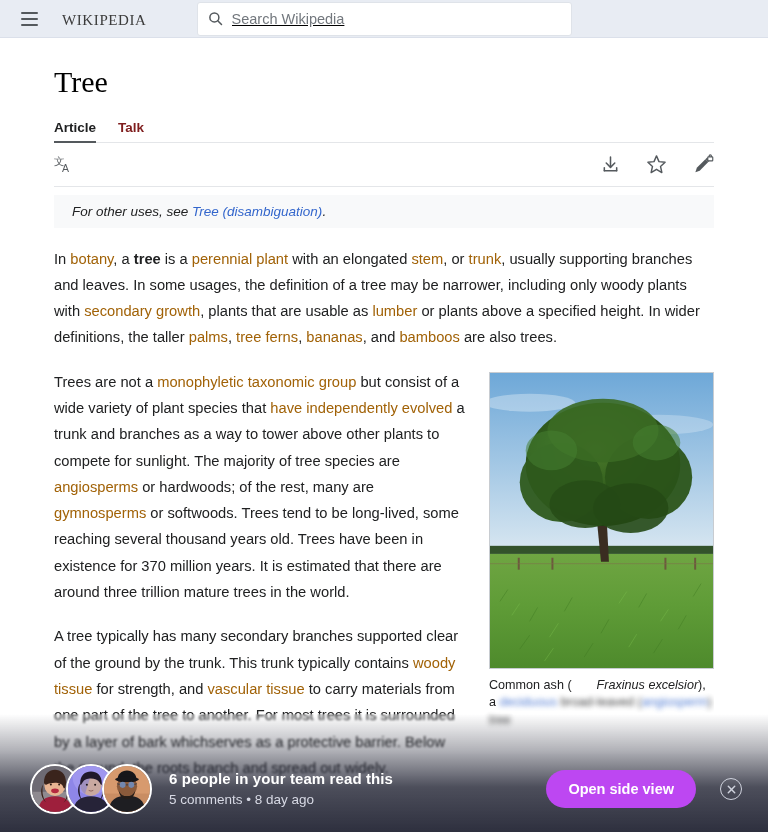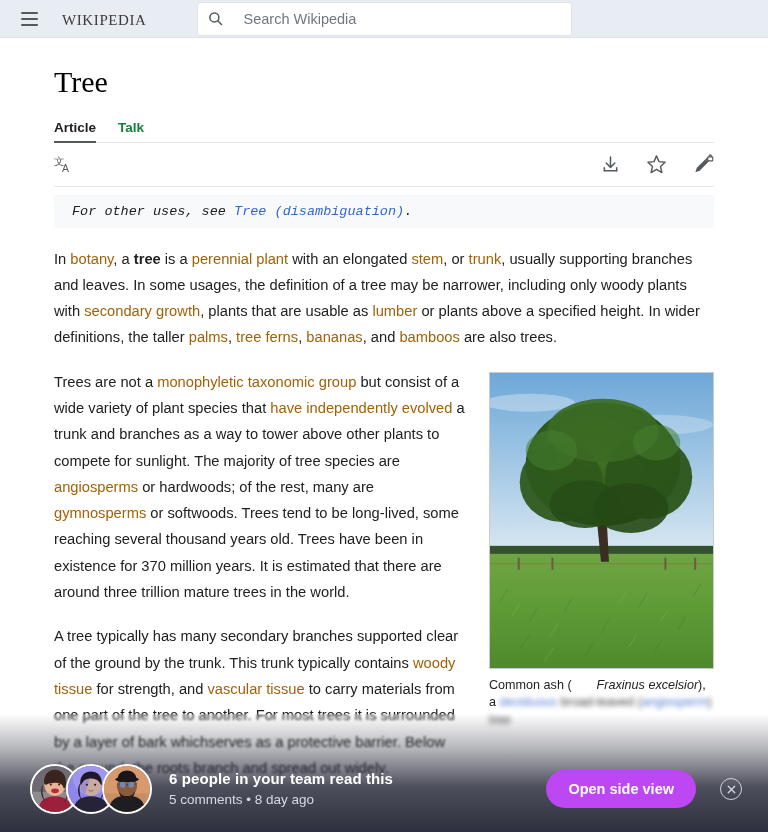--- a/index.html
+++ b/index.html
@@ -61,22 +61,23 @@
   .search-wrap {
     margin-left: 38px;
     width: 375px;
     height: 34px;
     background: #ffffff;
     border: 1px solid #dfe3e9;
     border-radius: 3px;
     display: flex;
     align-items: center;
     padding: 0 10px;
-    gap: 21px;
+    gap: 9px;
     cursor: text;
+    text-decoration: underline;
   }
   .search-input {
     border: none;
     outline: none;
     flex: 1;
     font-family: "Liberation Sans", sans-serif;
     font-size: 14.5px;
     color: #202122;
     background: transparent;
   }
@@ -99,21 +100,21 @@
 
   .tabs {
     display: flex;
     gap: 22px;
     margin-top: 19px;
     border-bottom: 1px solid #e4e6e9;
   }
   .tab {
     font-size: 13.5px;
     font-weight: bold;
-    color: #15803d;
+    color: #7f1d1d;
     padding-bottom: 7px;
     cursor: pointer;
     position: relative;
   }
   .tab.active { color: #202122; }
   .tab.active::after {
     content: "";
     position: absolute;
     left: 0; right: 0; bottom: -1px;
     height: 2px;
@@ -130,21 +131,20 @@
   .toolbar-right { display: flex; align-items: center; gap: 26px; }
   .ticon { cursor: pointer; display: flex; align-items: center; }
 
   .hatnote {
     background: #f8f9fa;
     padding: 9px 18px;
     font-size: 13.5px;
     font-style: italic;
     color: #202122;
     margin-top: 8px;
-    font-family: Liberation Mono, monospace;
   }
   .hatnote a { color: #3366cc; text-decoration: none; font-style: italic; }
 
   .para {
     font-size: 14.7px;
     line-height: 26.3px;
     color: #202122;
     margin-top: 18px;
   }
   .para a { color: #a16207; text-decoration: none; }

